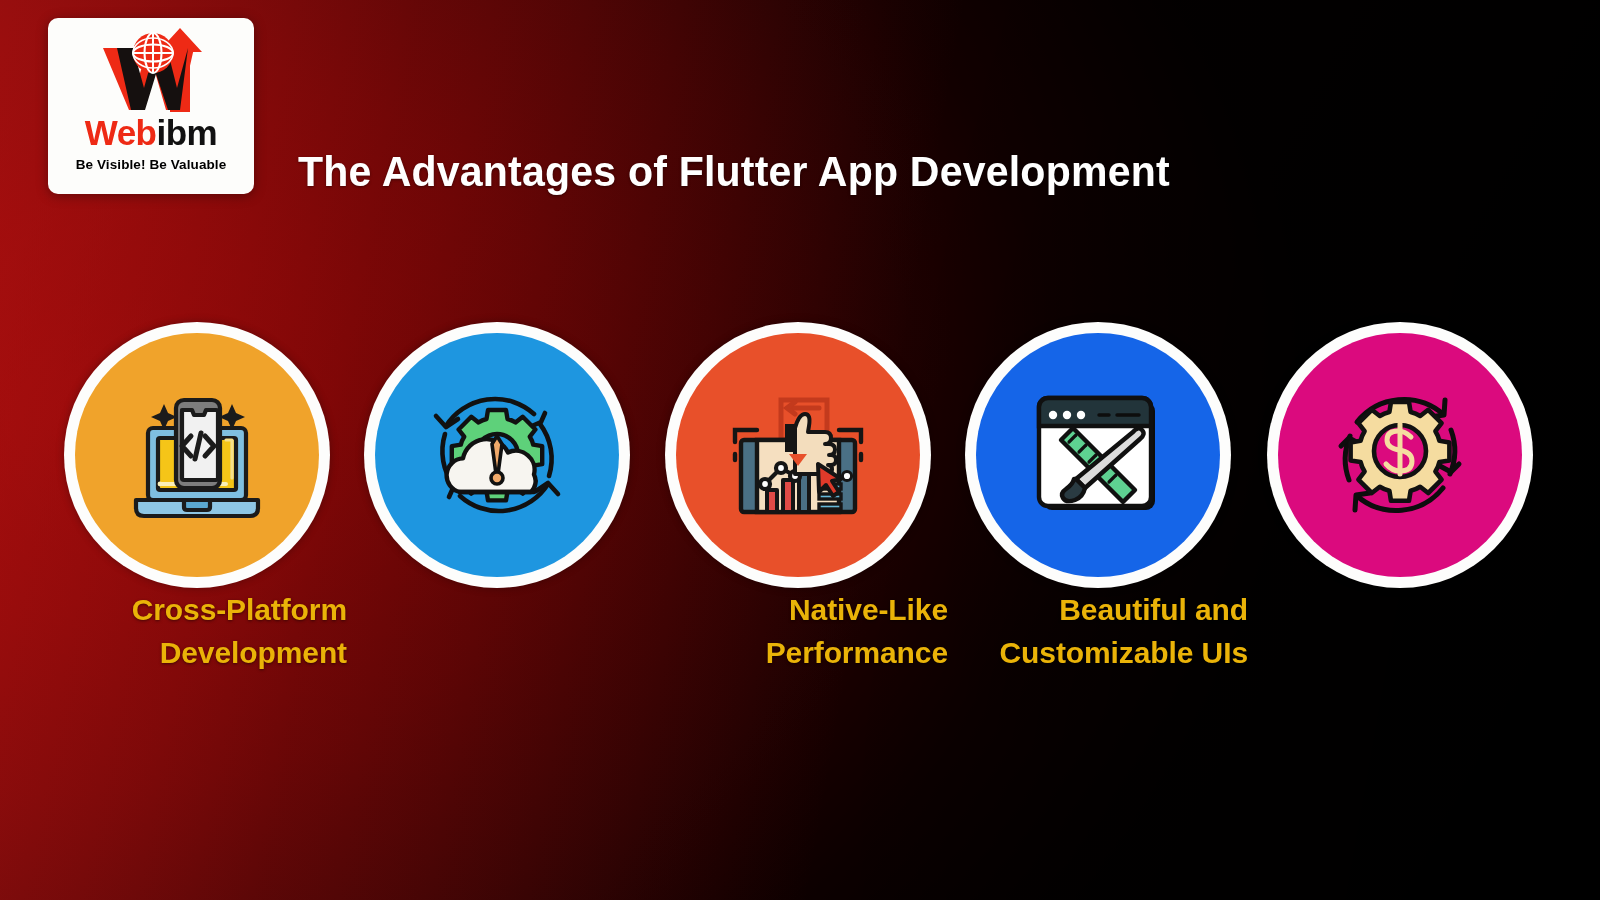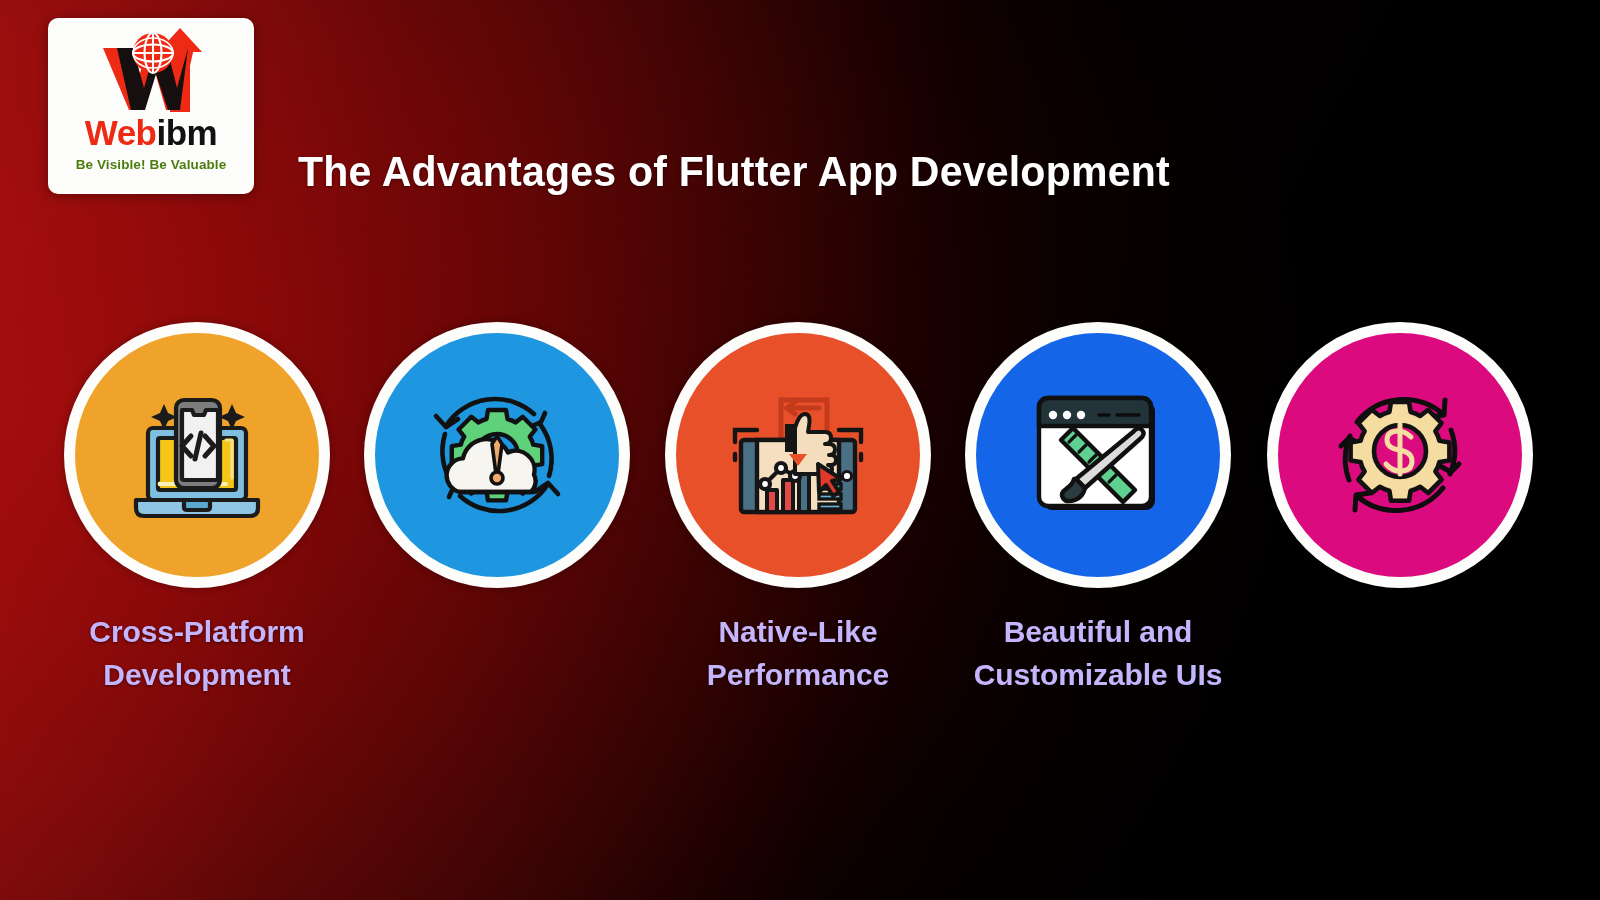--- a/index.html
+++ b/index.html
@@ -41,21 +41,21 @@
   }
   #logo-mark { width:150px; height:88px; display:block; }
   #logo-word {
     font-size:35px; font-weight:bold; line-height:1;
     letter-spacing:-0.5px; margin-top:1px;
     white-space:nowrap;
   }
   #logo-word .w-red { color:#ee2a15; }
   #logo-word .w-blk { color:#111111; }
   #logo-tag {
-    font-size:13.5px; font-weight:bold; color:#4d7c0f;
+    font-size:13.5px; font-weight:bold; color:#000000;
     margin-top:7px; letter-spacing:.1px; white-space:nowrap;
   }
 
   
   #headline {
     position:absolute; left:298px; top:147px;
     font-size:43px; font-weight:bold; color:#ffffff;
     letter-spacing:.2px;
     transform:scaleX(.955); transform-origin:left center;
     text-shadow:0 1px 3px rgba(0,0,0,.45);
@@ -73,23 +73,22 @@
     background:#fdfdfc;
     box-shadow:0 0 9px rgba(0,0,0,.30);
     display:flex; align-items:center; justify-content:center;
   }
   .card-disc {
     width:244px; height:244px; border-radius:50%;
     display:flex; align-items:center; justify-content:center;
   }
   .card-disc svg { width:150px; height:150px; display:block; }
   .card-label {
-    margin-top:22px;
-    text-align:center;
-    color:#c4b5fd;
+    text-align:right;
+    color:#eab308;
     font-size:30px; font-weight:bold; line-height:1.44;
     letter-spacing:-.1px;
     text-shadow:0 1px 3px rgba(0,0,0,.5);
   }
 </style>
 </head>
 <body>
 
 <div id="stage">
 

